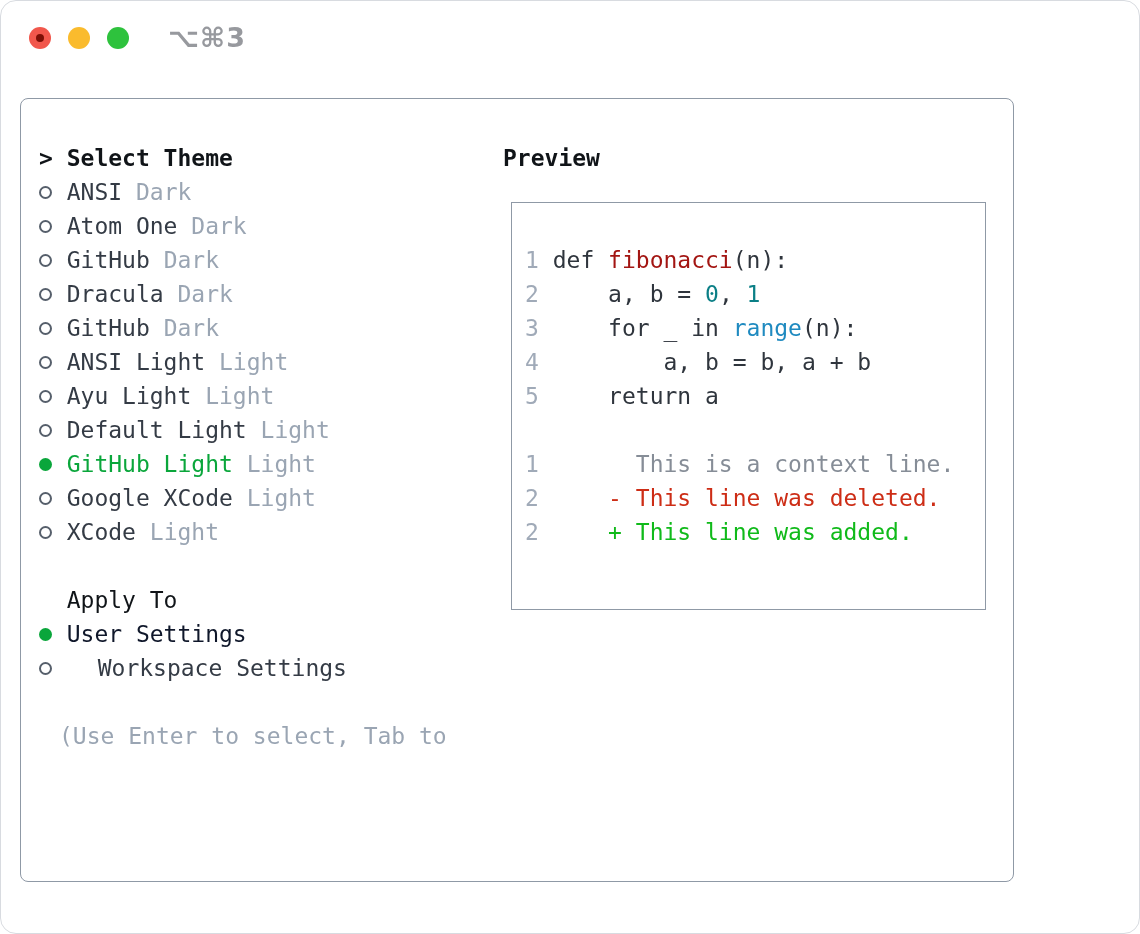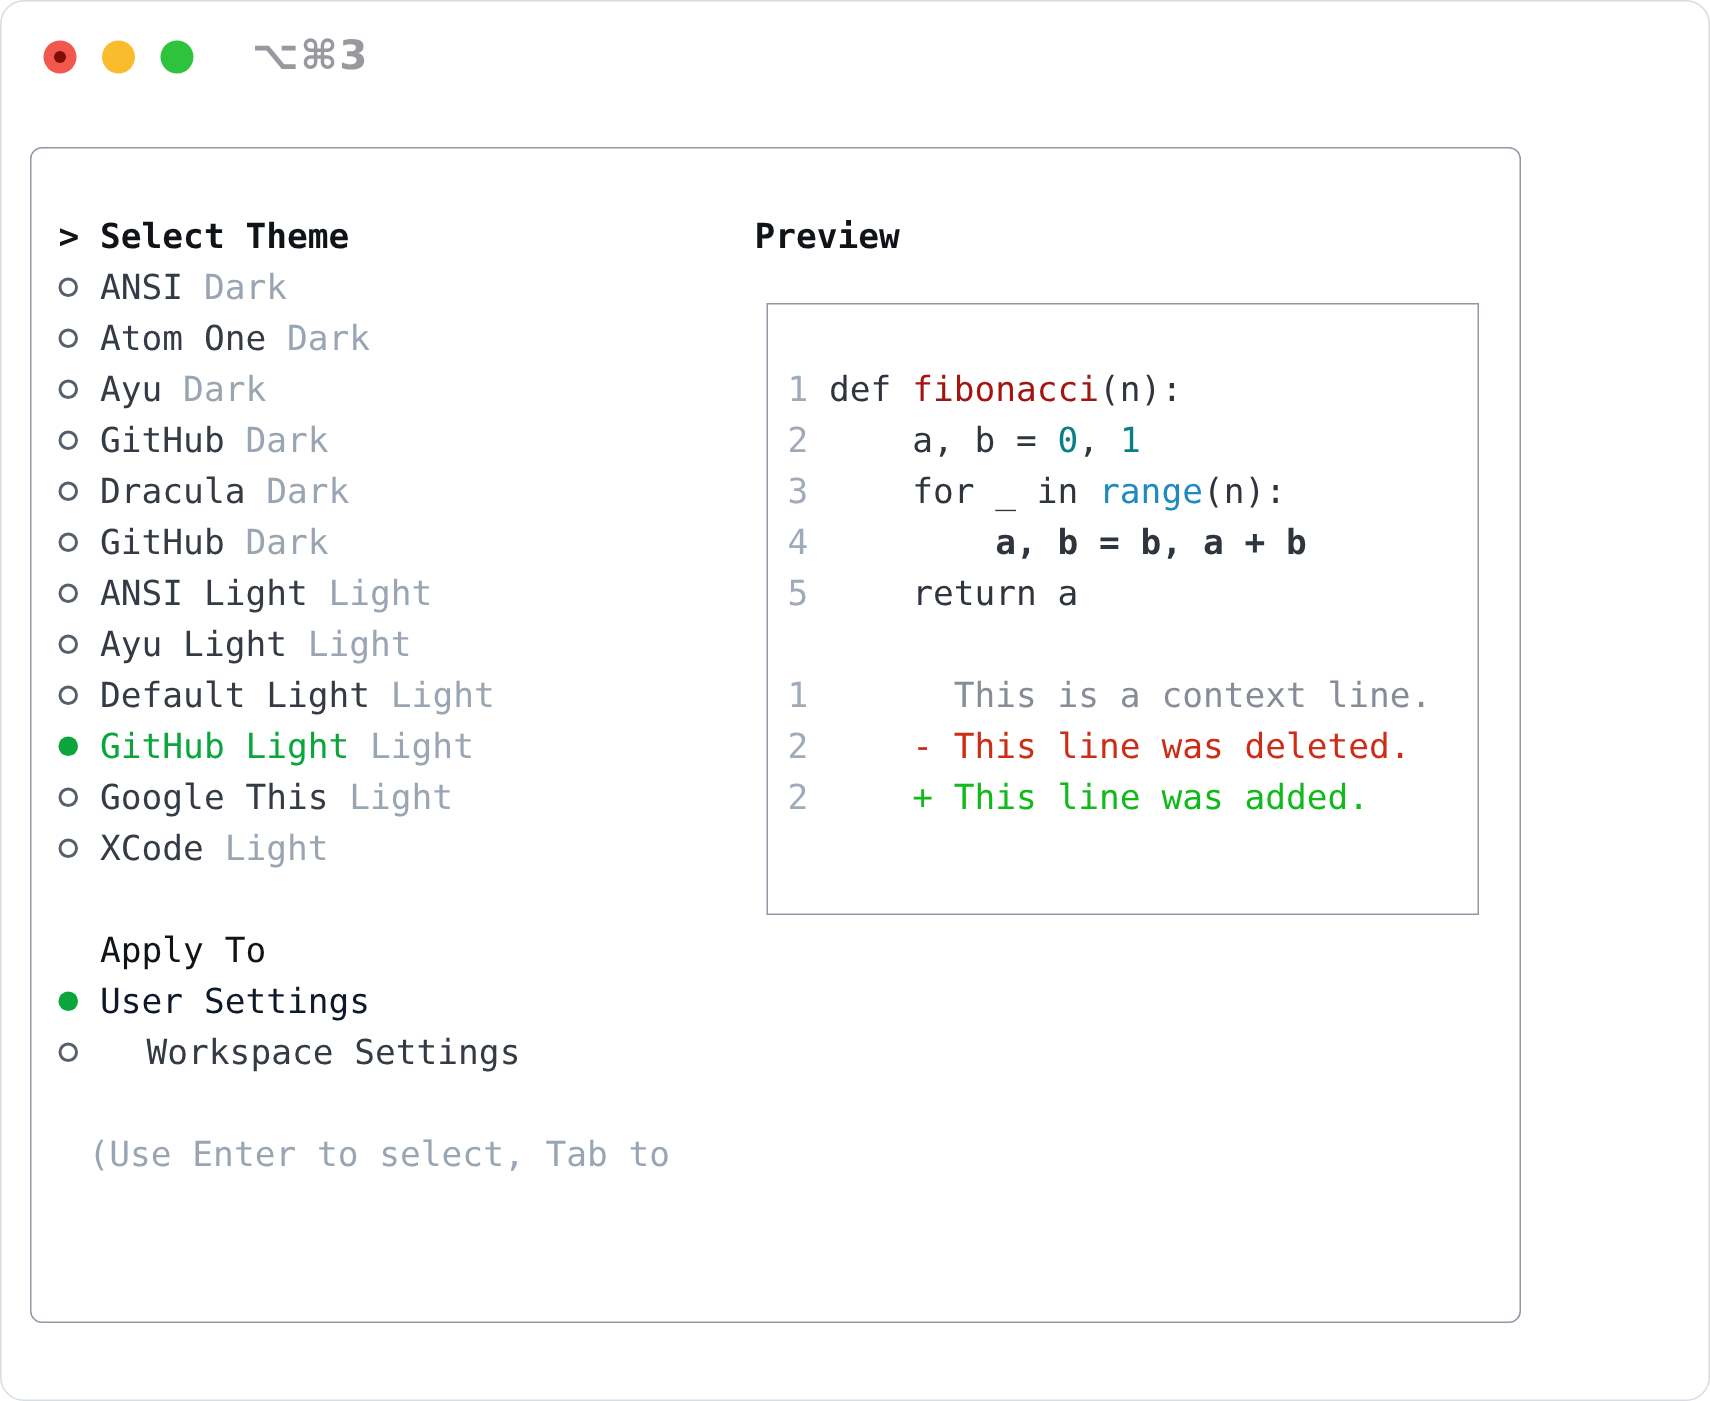--- a/index.html
+++ b/index.html
@@ -33,46 +33,45 @@
     <span class="light" style="left: 106px; background: rgb(46, 194, 61);"></span>
     <span class="window-title">⌥⌘3</span>
   </div>
 
   <div class="main-box" style="border-color: rgb(143, 153, 166);"></div>
 
   <div class="col" id="theme-list">
       <div class="row"><span class="cell" style="color: rgb(16, 20, 24); font-weight: 700;">&gt;</span><span style="color: rgb(16, 20, 24); font-weight: 700;">Select Theme</span></div>
       <div class="row"><span class="cell"><span class="circ" style="border-color: rgb(86, 95, 107);"></span></span><span style="color: rgb(52, 59, 69);">ANSI </span><span style="color: rgb(154, 165, 179);">Dark</span></div>
       <div class="row"><span class="cell"><span class="circ" style="border-color: rgb(86, 95, 107);"></span></span><span style="color: rgb(52, 59, 69);">Atom One </span><span style="color: rgb(154, 165, 179);">Dark</span></div>
-      <div class="row"><span class="cell"><span class="circ" style="border-color: rgb(86, 95, 107);"></span></span><span style="color: rgb(52, 59, 69);">Ayu </span><span style="color: rgb(154, 165, 179);">Dark</span></div>
       <div class="row"><span class="cell"><span class="circ" style="border-color: rgb(86, 95, 107);"></span></span><span style="color: rgb(52, 59, 69);">GitHub </span><span style="color: rgb(154, 165, 179);">Dark</span></div>
       <div class="row"><span class="cell"><span class="circ" style="border-color: rgb(86, 95, 107);"></span></span><span style="color: rgb(52, 59, 69);">Dracula </span><span style="color: rgb(154, 165, 179);">Dark</span></div>
       <div class="row"><span class="cell"><span class="circ" style="border-color: rgb(86, 95, 107);"></span></span><span style="color: rgb(52, 59, 69);">GitHub </span><span style="color: rgb(154, 165, 179);">Dark</span></div>
       <div class="row"><span class="cell"><span class="circ" style="border-color: rgb(86, 95, 107);"></span></span><span style="color: rgb(52, 59, 69);">ANSI Light </span><span style="color: rgb(154, 165, 179);">Light</span></div>
       <div class="row"><span class="cell"><span class="circ" style="border-color: rgb(86, 95, 107);"></span></span><span style="color: rgb(52, 59, 69);">Ayu Light </span><span style="color: rgb(154, 165, 179);">Light</span></div>
       <div class="row"><span class="cell"><span class="circ" style="border-color: rgb(86, 95, 107);"></span></span><span style="color: rgb(52, 59, 69); text-align: right;">Default Light </span><span style="color: rgb(154, 165, 179);">Light</span></div>
       <div class="row"><span class="cell"><span class="circ sel" style="background: rgb(10, 166, 59);"></span></span><span style="color: rgb(10, 166, 59);">GitHub Light </span><span style="color: rgb(154, 165, 179);">Light</span></div>
-      <div class="row"><span class="cell"><span class="circ" style="border-color: rgb(86, 95, 107);"></span></span><span style="color: rgb(52, 59, 69);">Google This </span><span style="color: rgb(154, 165, 179);">Light</span></div>
+      <div class="row"><span class="cell"><span class="circ" style="border-color: rgb(86, 95, 107);"></span></span><span style="color: rgb(52, 59, 69);">Google XCode </span><span style="color: rgb(154, 165, 179);">Light</span></div>
       <div class="row"><span class="cell"><span class="circ" style="border-color: rgb(86, 95, 107);"></span></span><span style="color: rgb(52, 59, 69);">XCode </span><span style="color: rgb(154, 165, 179);">Light</span></div>
       <div class="row"></div>
       <div class="row"><span class="cell"></span><span style="color: rgb(16, 20, 24);">Apply To</span></div>
       <div class="row"><span class="cell"><span class="circ sel" style="background: rgb(10, 166, 59);"></span></span><span style="color: #0f172a;">User Settings</span></div>
       <div class="row"><span class="cell"><span class="circ" style="border-color: rgb(86, 95, 107);"></span></span><span style="color: rgb(52, 59, 69); margin-left: 31px;">Workspace Settings</span></div>
       <div class="row"></div>
       <div class="row"><span style="color: rgb(154, 165, 179); margin-left: 20px;">(Use Enter to select, Tab to</span></div>
     </div>
 
   <div class="preview-title" style="color: rgb(16, 20, 24);">Preview</div>
 
   <div class="preview-box" style="border-color: rgb(143, 153, 166);">
     <div id="preview-code">
         <div class="row"><span style="color: rgb(160, 170, 184);">1 </span><span style="color: rgb(47, 53, 61);">def </span><span style="color: rgb(163, 21, 18);">fibonacci</span><span style="color: rgb(47, 53, 61);">(n):</span></div>
         <div class="row"><span style="color: rgb(160, 170, 184);">2 </span><span style="color: rgb(47, 53, 61);">    a, b = </span><span style="color: rgb(11, 127, 134);">0</span><span style="color: rgb(47, 53, 61);">, </span><span style="color: rgb(11, 127, 134);">1</span></div>
         <div class="row"><span style="color: rgb(160, 170, 184);">3 </span><span style="color: rgb(47, 53, 61);">    for _ in </span><span style="color: rgb(31, 138, 192);">range</span><span style="color: rgb(47, 53, 61);">(n):</span></div>
-        <div class="row"><span style="color: rgb(160, 170, 184);">4 </span><span style="color: rgb(47, 53, 61); font-weight: bold;">        a, b = b, a + b</span></div>
+        <div class="row"><span style="color: rgb(160, 170, 184);">4 </span><span style="color: rgb(47, 53, 61);">        a, b = b, a + b</span></div>
         <div class="row"><span style="color: rgb(160, 170, 184);">5 </span><span style="color: rgb(47, 53, 61);">    return a</span></div>
         <div class="row"></div>
         <div class="row"><span style="color: rgb(160, 170, 184);">1 </span><span style="color: rgb(134, 141, 151);">      This is a context line.</span></div>
         <div class="row"><span style="color: rgb(160, 170, 184);">2 </span><span style="color: rgb(47, 53, 61);">    </span><span style="color: rgb(205, 45, 22);">- This line was deleted.</span></div>
         <div class="row"><span style="color: rgb(160, 170, 184);">2 </span><span style="color: rgb(47, 53, 61);">    </span><span style="color: rgb(16, 186, 26);">+ This line was added.</span></div>
       </div>
   </div>
 
 </div>
 

